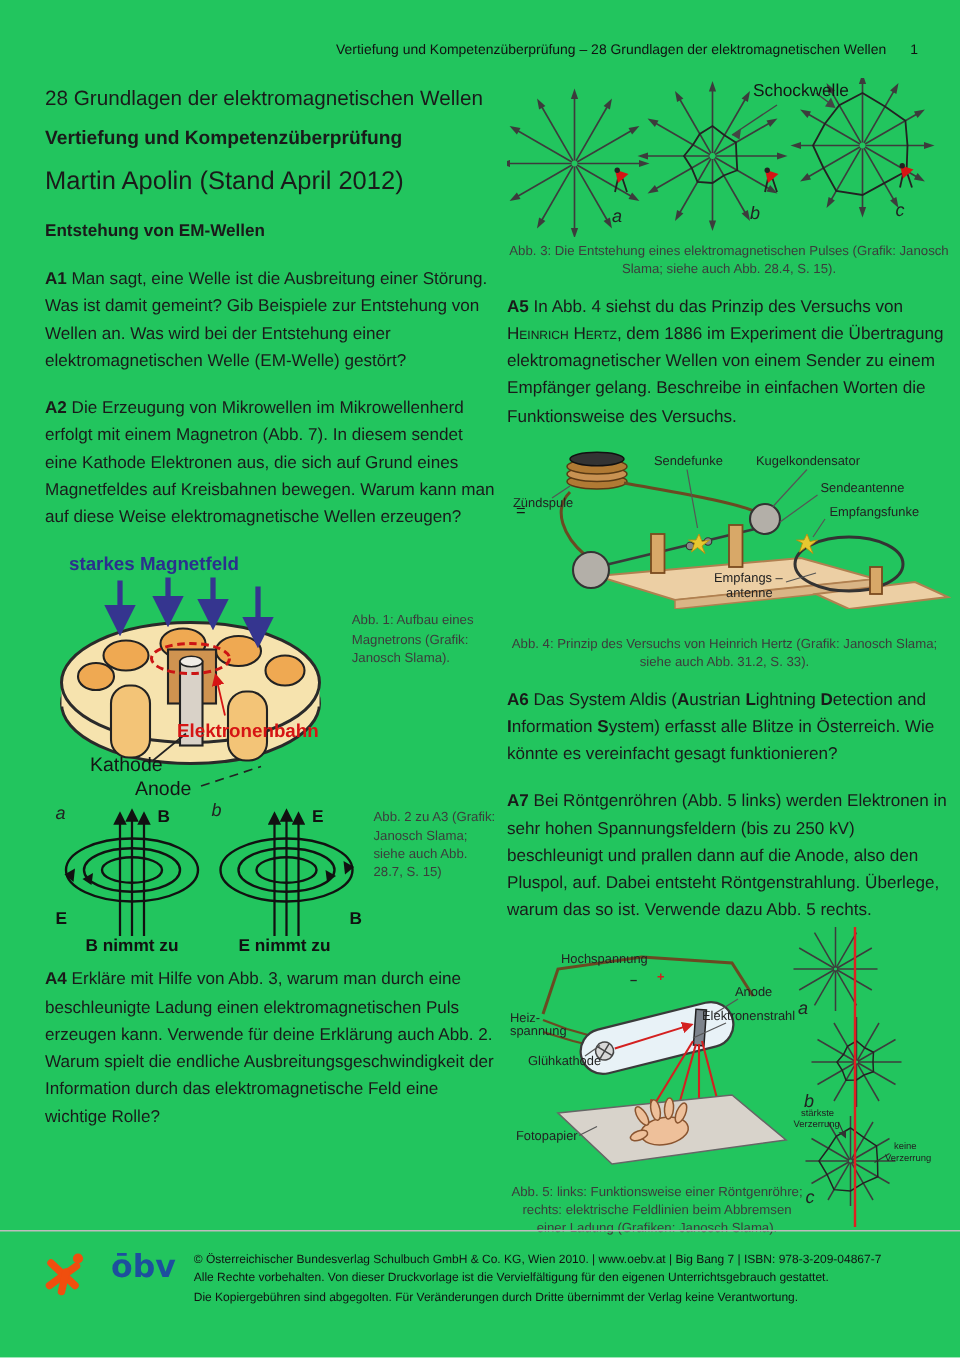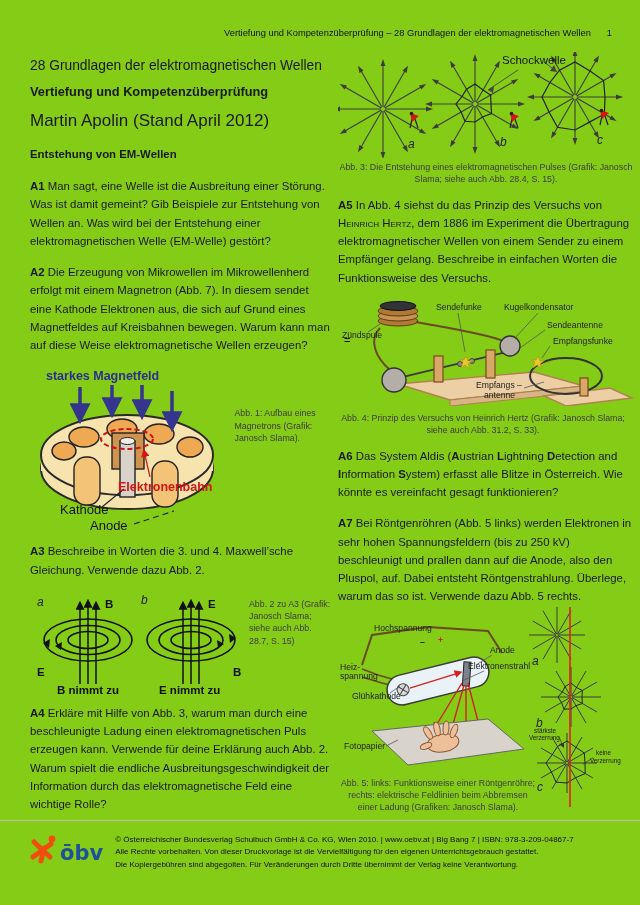--- a/index.html
+++ b/index.html
@@ -1,16 +1,16 @@
 <!DOCTYPE html>
 <html><head>
 <meta charset="utf-8">
 <style>
   html,body{margin:0;padding:0;background:#fff;}
-  .page{position:relative;width:640px;height:905px;background:#84cc16;
+  .page{position:relative;width:640px;height:905px;background:#22c55e;
         font-family:"Liberation Sans",sans-serif;color:#1a1a1a;overflow:hidden;}
   .header{position:absolute;top:28px;right:28px;font-size:9.3px;color:#111;}
   .header .pagenum{margin-left:16px;}
   .col-left{position:absolute;left:30px;top:58px;width:302px;}
   .col-right{position:absolute;left:338px;top:52px;width:296px;}
   h1{font-size:13.8px;font-weight:normal;margin:0 0 11px 0;}
   h2{font-size:12.8px;font-weight:bold;margin:0 0 12px 0;}
   .author{font-size:17px;margin:0 0 17px 0;}
   h3{font-size:11.4px;font-weight:bold;margin:0 0 17px 0;}
   p.q{font-size:11.4px;line-height:1.6;margin:0 0 13px 0;}
@@ -26,21 +26,21 @@
   .hb{fill:#2b2f8e;}
   .hr{fill:#d61414;}
   .hm{font-size:13px;fill:#141414;}
   .sl{font-size:8.6px;fill:#222;}
   .it{font-size:12px;font-style:italic;fill:#222;}
   .bold12{font-size:11.5px;font-weight:bold;fill:#111;}
   .tiny{font-size:6.3px;fill:#222;}
   .fig2cap{font-size:11.5px;font-weight:bold;fill:#111;}
   .footer-rule{position:absolute;left:0;right:0;top:820px;border-top:1px solid #bdbdbd;}
   .footer{position:absolute;left:28px;top:834px;display:flex;align-items:flex-start;gap:12px;}
-  .logo{display:flex;align-items:flex-end;gap:4px;}
+  .logo{display:flex;align-items:flex-start;gap:18px;}
   .logo-text{font-family:"DejaVu Sans",sans-serif;font-size:21px;font-weight:bold;color:#1d4f9e;line-height:1;}
   .foot-text{font-size:8px;line-height:1.55;color:#111;width:515px;}
 </style>
 </head>
 <body>
 
 <div class="page">
 
   <div class="header">
     <span>Vertiefung und Kompetenzüberprüfung –  28 Grundlagen der elektromagnetischen Wellen</span><span class="pagenum">1</span>
@@ -92,21 +92,20 @@
         <line x1="70" y1="140" x2="92" y2="122" stroke="#222" stroke-width="1.1"></line>
         <line x1="102" y1="157" x2="142" y2="144" stroke="#222" stroke-width="1.1" stroke-dasharray="6,4"></line>
         <text x="14" y="13" class="hl hb">starkes Magnetfeld</text>
         <text x="86" y="124" class="hl hr">Elektronenbahn</text>
         <text x="28" y="147" class="hm">Kathode</text>
         <text x="58" y="163" class="hm">Anode</text>
       </svg>
       <div class="cap" style="width:96px;margin:40px 0 0 8px;">Abb. 1: Aufbau eines Magnetrons (Grafik: Janosch Slama).</div>
     </div>
 
-    <p class="q" style="margin-top:10px;"><b>A3</b> <span>Beschreibe in Worten die 3. und 4. Maxwell’sche Gleichung. Verwende dazu Abb. 2.</span></p>
 
     <div class="figrow">
       <svg width="212" height="104" viewBox="0 0 212 104">
         <defs>
           <marker id="m2bk" markerWidth="6" markerHeight="6" refX="4.5" refY="3" orient="auto">
             <path d="M0,0 L6,3 L0,6 Z" fill="#111"></path>
           </marker>
         </defs>
         <g fill="none" stroke="#111" stroke-width="1.6">
           <ellipse cx="57" cy="48" rx="44" ry="21"></ellipse>
@@ -305,21 +304,21 @@
         </g>
         <text x="6" y="44" class="hm" style="font-size:11px">=</text>
         <text x="4" y="38" class="sl">Zündspule</text>
         <text x="98" y="10" class="sl">Sendefunke</text>
         <text x="166" y="10" class="sl">Kugelkondensator</text>
         <text x="209" y="28" class="sl">Sendeantenne</text>
         <text x="215" y="44" class="sl">Empfangsfunke</text>
         <text x="138" y="88" class="sl">Empfangs –</text>
         <text x="146" y="98" class="sl">antenne</text>
       </svg>
-      <div class="cap cap-center" style="width:290px;margin-top:6px;">Abb. 4: Prinzip des Versuchs von Heinrich Hertz (Grafik: Janosch Slama; siehe auch Abb. 31.2, S. 33).</div>
+      <div class="cap cap-center" style="width:290px;margin-top:17px;">Abb. 4: Prinzip des Versuchs von Heinrich Hertz (Grafik: Janosch Slama; siehe auch Abb. 31.2, S. 33).</div>
     </div>
 
     <p class="q" style="margin-top:10px;"><b>A6</b> <span><span>Das System Aldis (</span><span class="seg-b">A</span><span>ustrian </span><span class="seg-b">L</span><span>ightning </span><span class="seg-b">D</span><span>etection and </span><span class="seg-b">I</span><span>nformation </span><span class="seg-b">S</span><span>ystem) erfasst alle Blitze in Österreich. Wie könnte es vereinfacht gesagt funktionieren?</span></span></p>
 
     <p class="q"><b>A7</b> <span>Bei Röntgenröhren (Abb. 5 links) werden Elektronen in sehr hohen Spannungsfeldern (bis zu 250 kV) beschleunigt und prallen dann auf die Anode, also den Pluspol, auf. Dabei entsteht Röntgenstrahlung. Überlege, warum das so ist. Verwende dazu Abb. 5 rechts.</span></p>
 
     <div class="figrow">
       <div>
         <svg width="200" height="152" viewBox="0 0 200 152">
           <defs>

